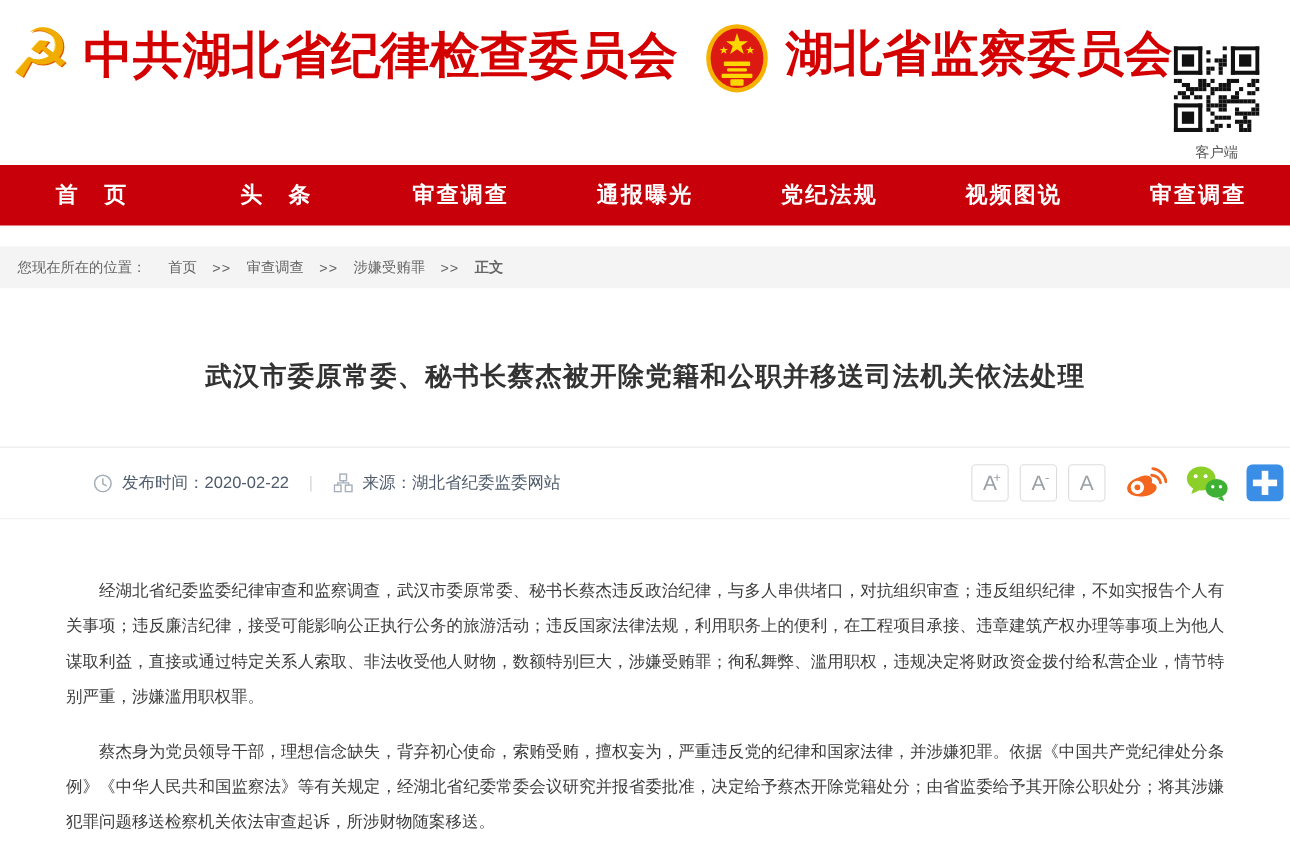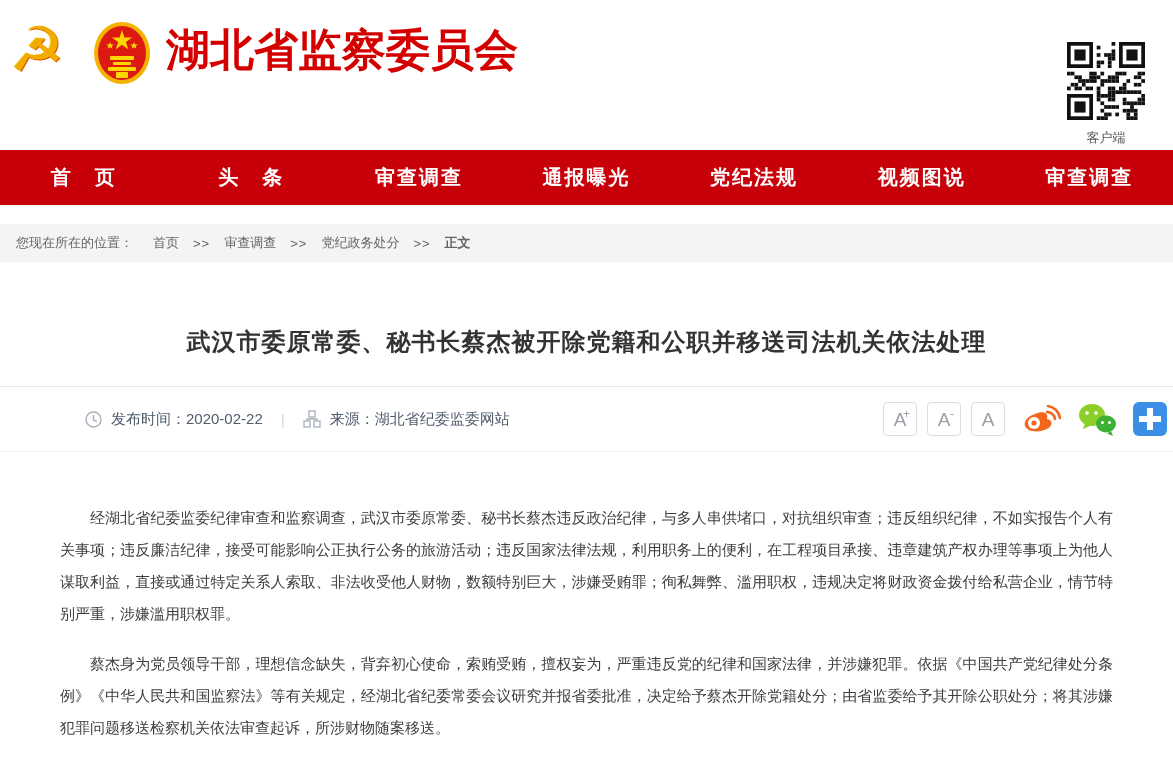--- a/index.html
+++ b/index.html
@@ -36,21 +36,21 @@
     font-size:20px;font-weight:bold;letter-spacing:2px;cursor:pointer;}
   
   .breadcrumb{margin-top:19px;height:38px;background:var(--breadcrumb-bg);display:flex;align-items:center;
     font-size:13px;color:#666;padding-left:16px;}
   .breadcrumb .label{margin-right:14px;}
   .crumb{margin:0 6px;cursor:pointer;}
   .crumb-sep{margin:0 8px;color:#666;letter-spacing:1px;}
   .crumb.last{cursor:default;font-weight:bold;}
   
   .article-title{margin:64px 60px 0;text-align:center;font-size:24px;font-weight:bold;color:#333;letter-spacing:1px;}
-  .meta-bar{margin-top:28px;border-top:1px solid #e8e8e8;border-bottom:1px solid #f0f0f0;height:66px;
+  .meta-bar{margin-top:48px;border-top:1px solid #e8e8e8;border-bottom:1px solid #f0f0f0;height:66px;
     display:flex;align-items:center;justify-content:space-between;padding:0 6px 0 85px;}
   .meta-left{display:flex;align-items:center;color:var(--meta-text);font-size:15px;}
   .meta-left .icon{margin-right:9px;display:flex;align-items:center;}
   .meta-divider{color:#d8d8d8;margin:0 18px;font-size:15px;}
   .meta-right{display:flex;align-items:center;}
   .font-btn{width:34px;height:34px;border:1px solid #ddd;border-radius:4px;background:#fff;color:#9aa0a6;
     font-size:19px;line-height:1;display:flex;align-items:flex-end;justify-content:center;padding-bottom:6px;
     position:relative;cursor:pointer;margin-left:10px;font-family:"Liberation Sans","DejaVu Sans",sans-serif;}
   .font-btn sup{position:absolute;top:5px;right:6px;font-size:12px;}
   .share-icon{margin-left:16px;cursor:pointer;display:flex;align-items:center;}
@@ -62,20 +62,21 @@
   
   .article-body{margin-top:50px;padding:0 60px;font-size:15px;color:var(--body-text);
     line-height:32px;text-align:justify;}
   .article-body p{margin:0 0 18px;text-indent:2em;}
 </style>
 </head>
 <body>
 
 <div class="header">
   <div class="party-emblem">☭</div>
+  <div class="org-title one">中共湖北省纪律检查委员会</div>
   <svg class="national-emblem" width="60" height="66" viewBox="0 0 60 66">
     <ellipse cx="30" cy="33" rx="28" ry="31" fill="#f5b301"></ellipse>
     <ellipse cx="30" cy="33" rx="24" ry="27" fill="#dd1a12"></ellipse>
     <polygon fill="#ffd700" points="30,10 32.4,17.4 40,17.4 33.9,21.9 36.2,29.2 30,24.7 23.8,29.2 26.1,21.9 20,17.4 27.6,17.4"></polygon>
     <polygon fill="#ffd700" points="18,22 19,24.6 21.8,24.6 19.6,26.2 20.5,28.8 18,27.2 15.5,28.8 16.4,26.2 14.2,24.6 17,24.6"></polygon>
     <polygon fill="#ffd700" points="42,22 43,24.6 45.8,24.6 43.6,26.2 44.5,28.8 42,27.2 39.5,28.8 40.4,26.2 38.2,24.6 41,24.6"></polygon>
     <rect x="18" y="36" width="24" height="4" rx="1" fill="#ffd700"></rect>
     <rect x="21" y="42" width="18" height="3" rx="1" fill="#ffd700"></rect>
     <rect x="16" y="47" width="28" height="4" rx="1" fill="#ffd700"></rect>
     <rect x="24" y="52" width="12" height="6" rx="1" fill="#ffd700"></rect>
@@ -225,21 +226,21 @@
   <div class="nav-item">视频图说</div>
   <div class="nav-item">审查调查</div>
 </div>
 
 <div class="breadcrumb">
   <span class="label">您现在所在的位置：</span>
   <span class="crumb">首页</span>
   <span class="crumb-sep">&gt;&gt;</span>
   <span class="crumb">审查调查</span>
   <span class="crumb-sep">&gt;&gt;</span>
-  <span class="crumb">党纪政务处分</span>
+  <span class="crumb">涉嫌受贿罪</span>
   <span class="crumb-sep">&gt;&gt;</span>
   <span class="crumb last">正文</span>
 </div>
 
 <h1 class="article-title">武汉市委原常委、秘书长蔡杰被开除党籍和公职并移送司法机关依法处理</h1>
 
 <div class="meta-bar">
   <div class="meta-left">
     <span class="icon">
       <svg width="17" height="17" viewBox="0 0 17 17">

